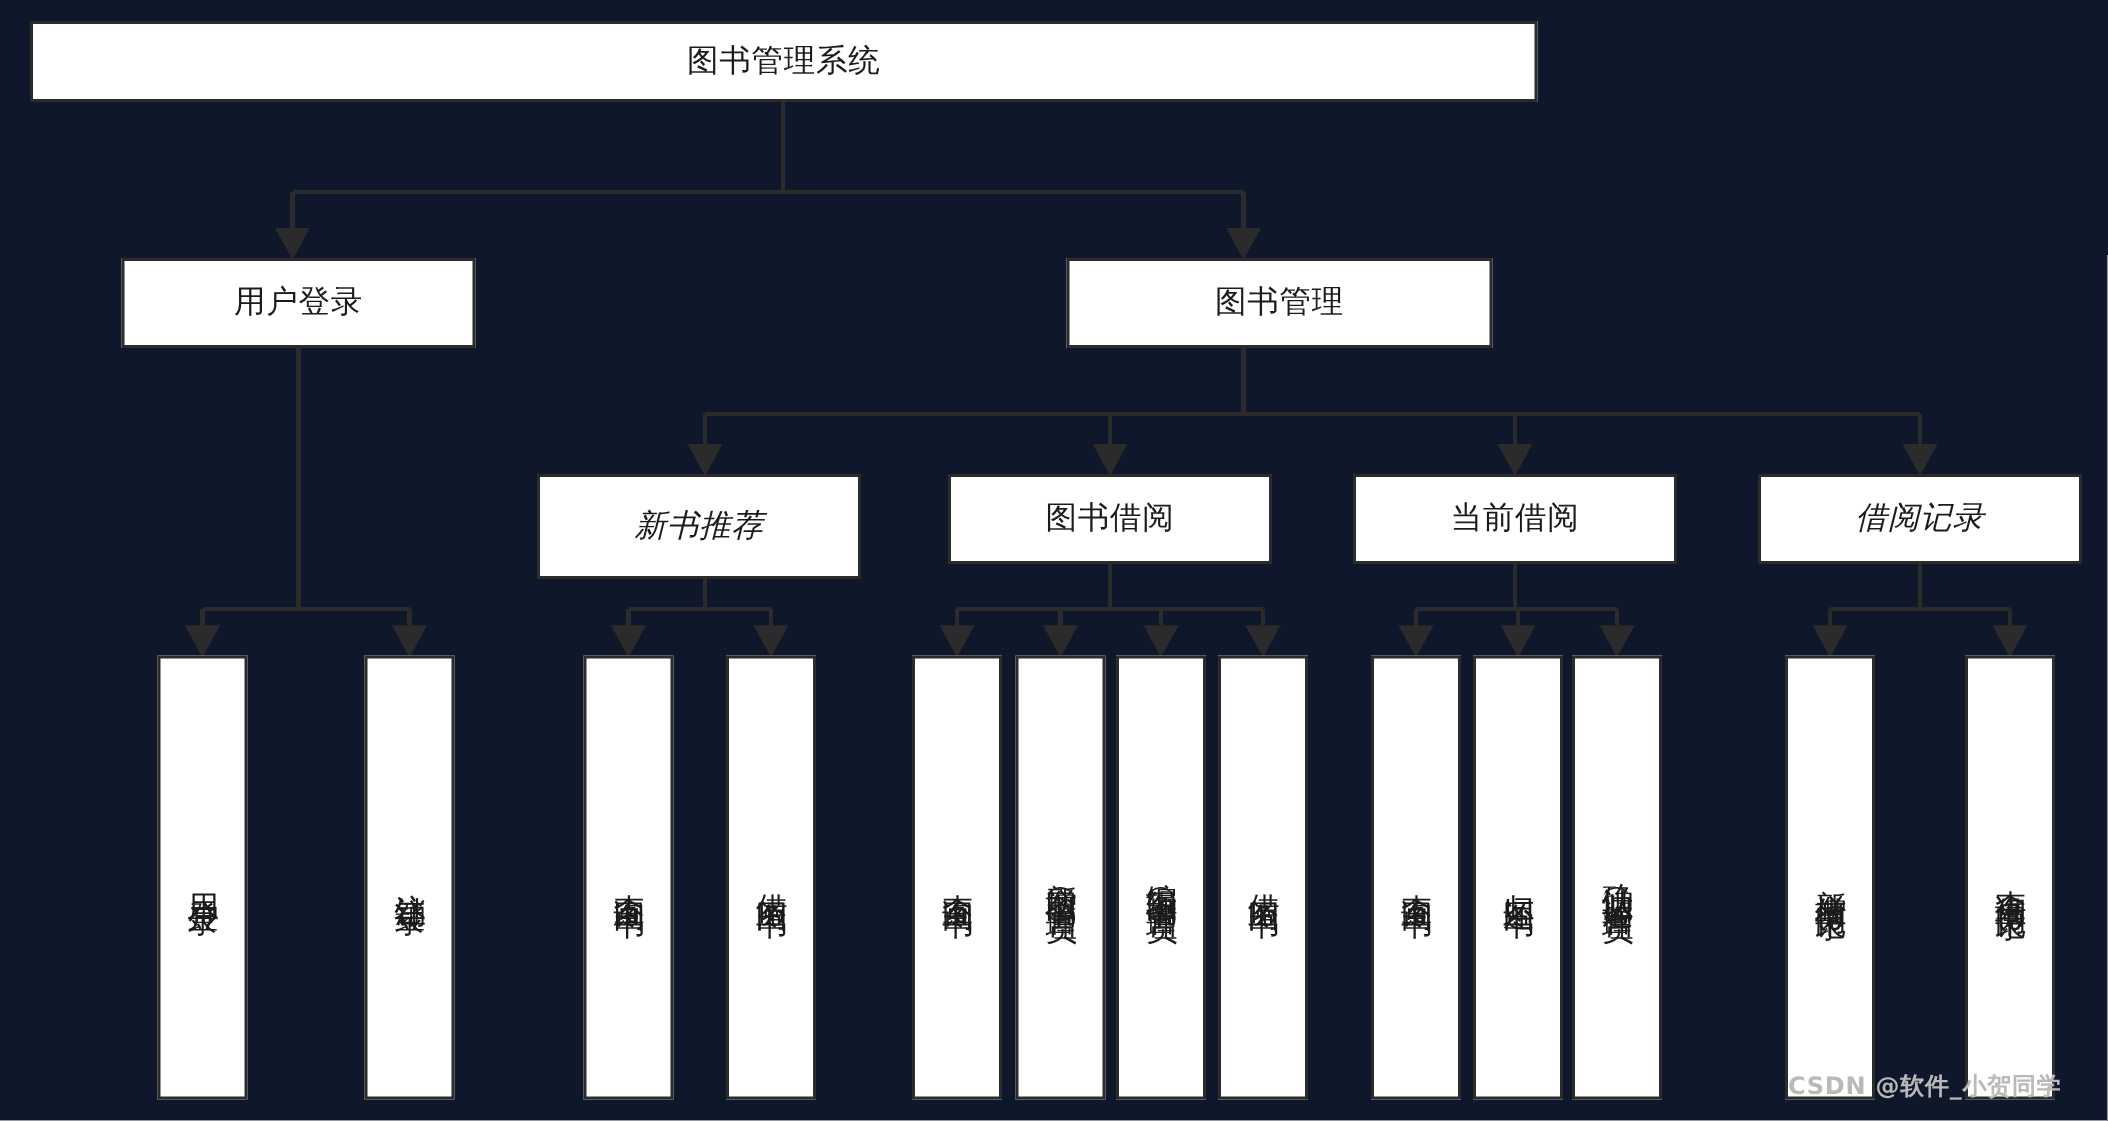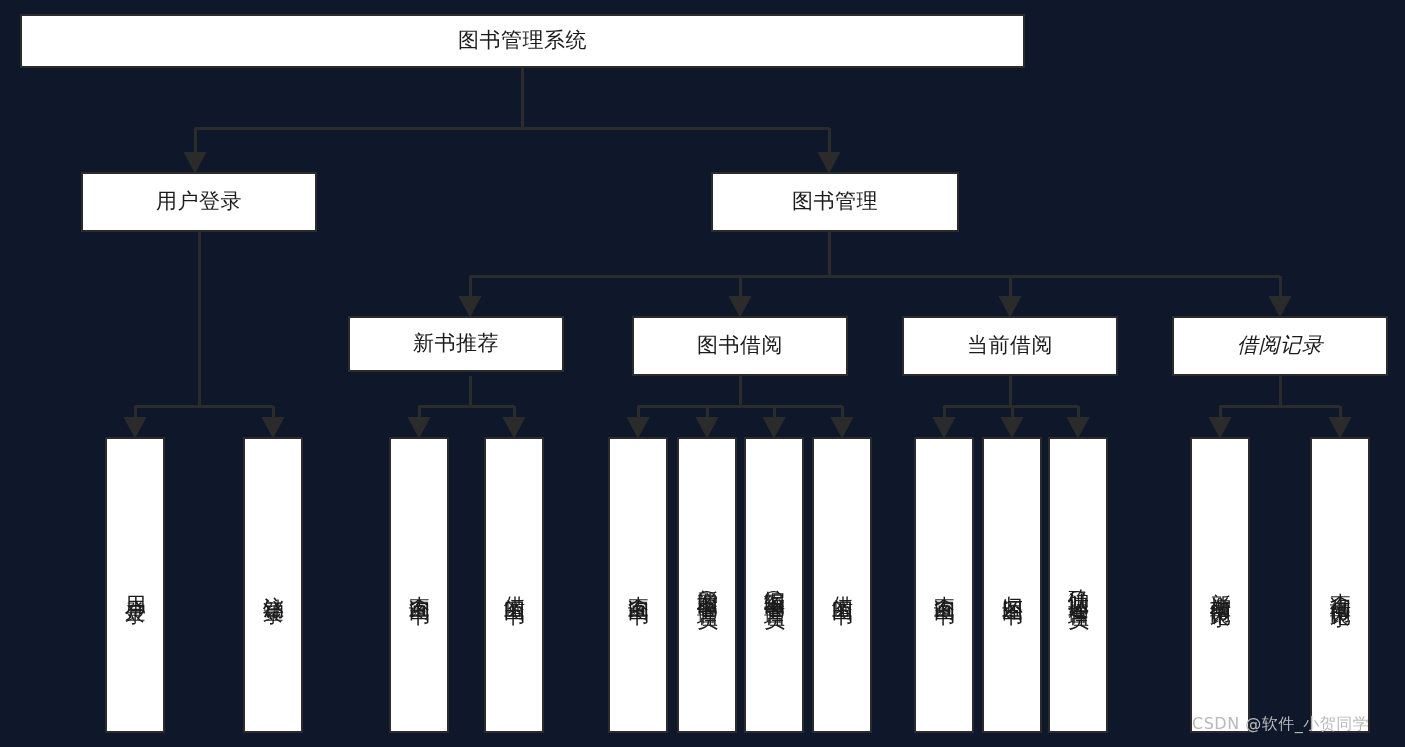--- a/index.html
+++ b/index.html
@@ -109,25 +109,25 @@
     </g>
   </svg>
 
   <div class="node-box" style="left:20px; top:14px; width:1005px; height:54px;">
     <span class="node-label-h">图书管理系统</span>
   </div>
 
   <div class="node-box" style="left:81px; top:172px; width:236px; height:60px;">
     <span class="node-label-h">用户登录</span>
   </div>
-  <div class="node-box" style="left:711px; top:172px; width:248px; height:60px;text-align:right;">
+  <div class="node-box" style="left:711px; top:172px; width:284px; height:60px;text-align:right;">
     <span class="node-label-h">图书管理</span>
   </div>
 
-  <div class="node-box" style="left:348px; top:316px; width:216px; height:56px;">
+  <div class="node-box" style="left:358px; top:316px; width:216px; height:70px;font-style:italic;">
     <span class="node-label-h">新书推荐</span>
   </div>
   <div class="node-box" style="left:632px; top:316px; width:216px; height:60px;">
     <span class="node-label-h">图书借阅</span>
   </div>
   <div class="node-box" style="left:902px; top:316px; width:216px; height:60px;">
     <span class="node-label-h">当前借阅</span>
   </div>
   <div class="node-box" style="left:1172px; top:316px; width:216px; height:60px;font-style:italic;">
     <span class="node-label-h">借阅记录</span>
@@ -166,15 +166,15 @@
   <div class="node-box" style="left:1048px; top:437px; width:60px; height:296px;">
     <span class="node-label-v">确认归还（管理员）</span>
   </div>
   <div class="node-box" style="left:1190px; top:437px; width:60px; height:296px;">
     <span class="node-label-v">新增借阅记录</span>
   </div>
   <div class="node-box" style="left:1310px; top:437px; width:60px; height:296px;">
     <span class="node-label-v">查询借阅记录</span>
   </div>
 
-  <div class="watermark" style="left:1192px; top:714px;">CSDN @软件_小贺同学</div>
+  <div class="watermark" style="left:1192px; top:714px;font-weight:bold;">CSDN @软件_小贺同学</div>
 
 </div>
 
 </body></html>

